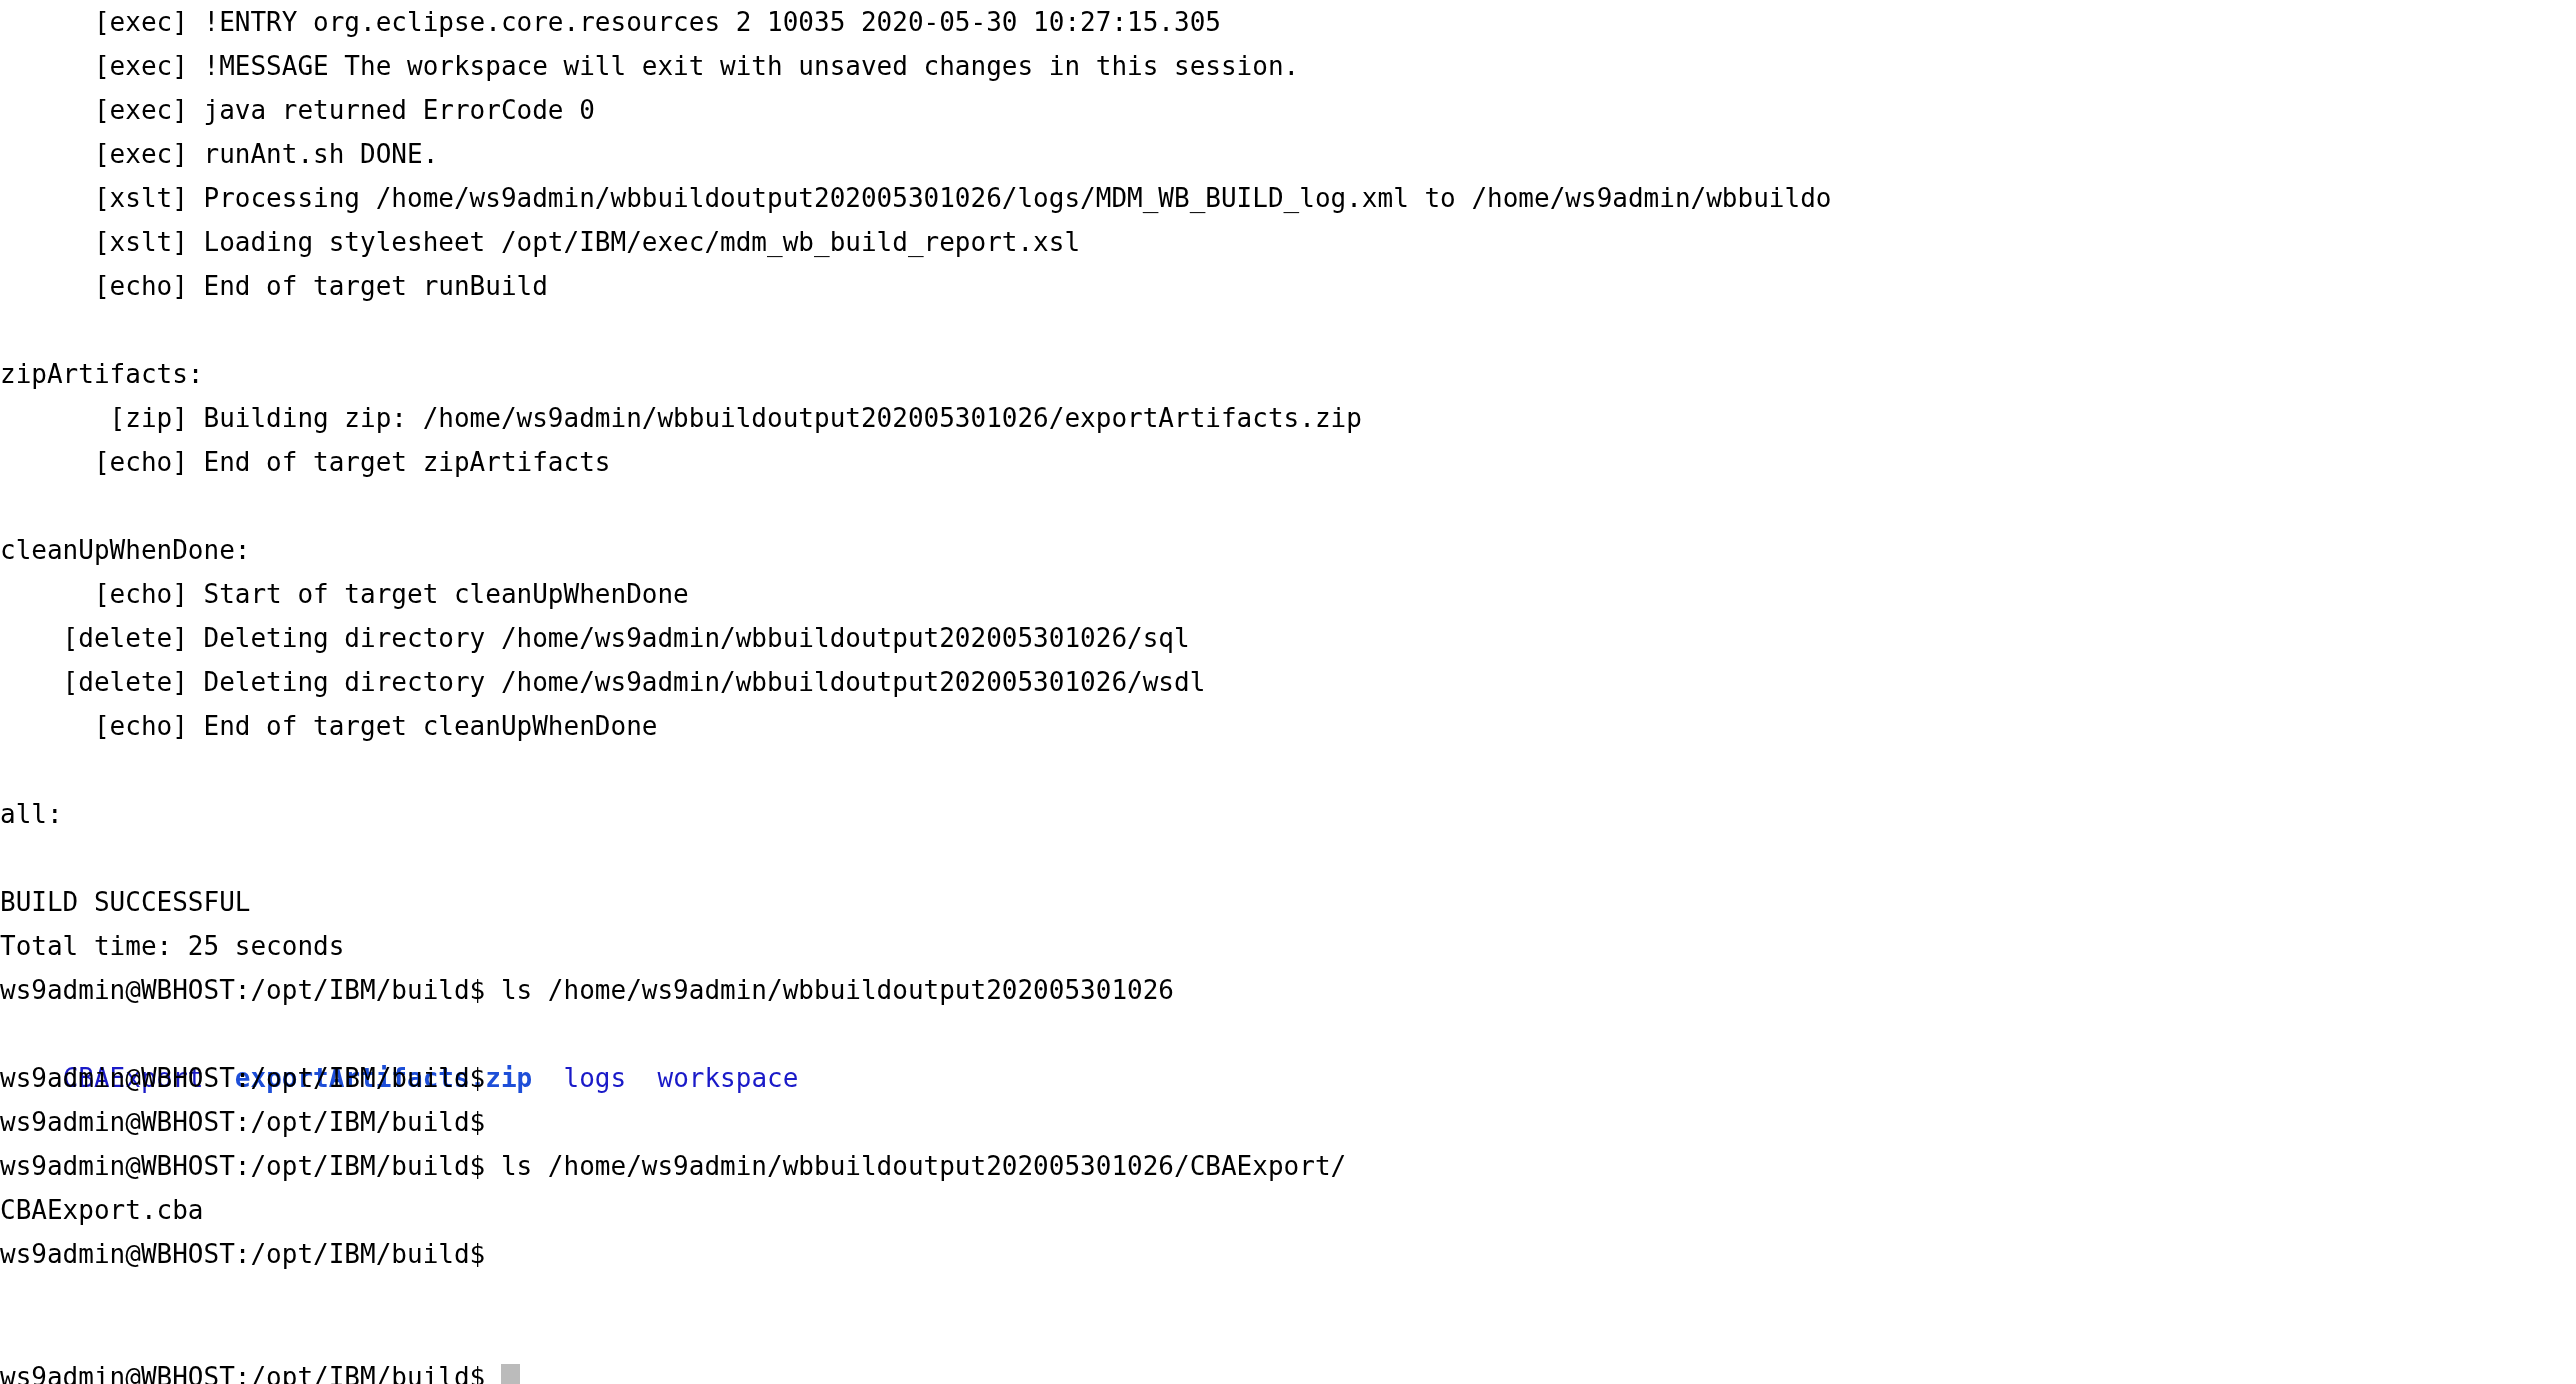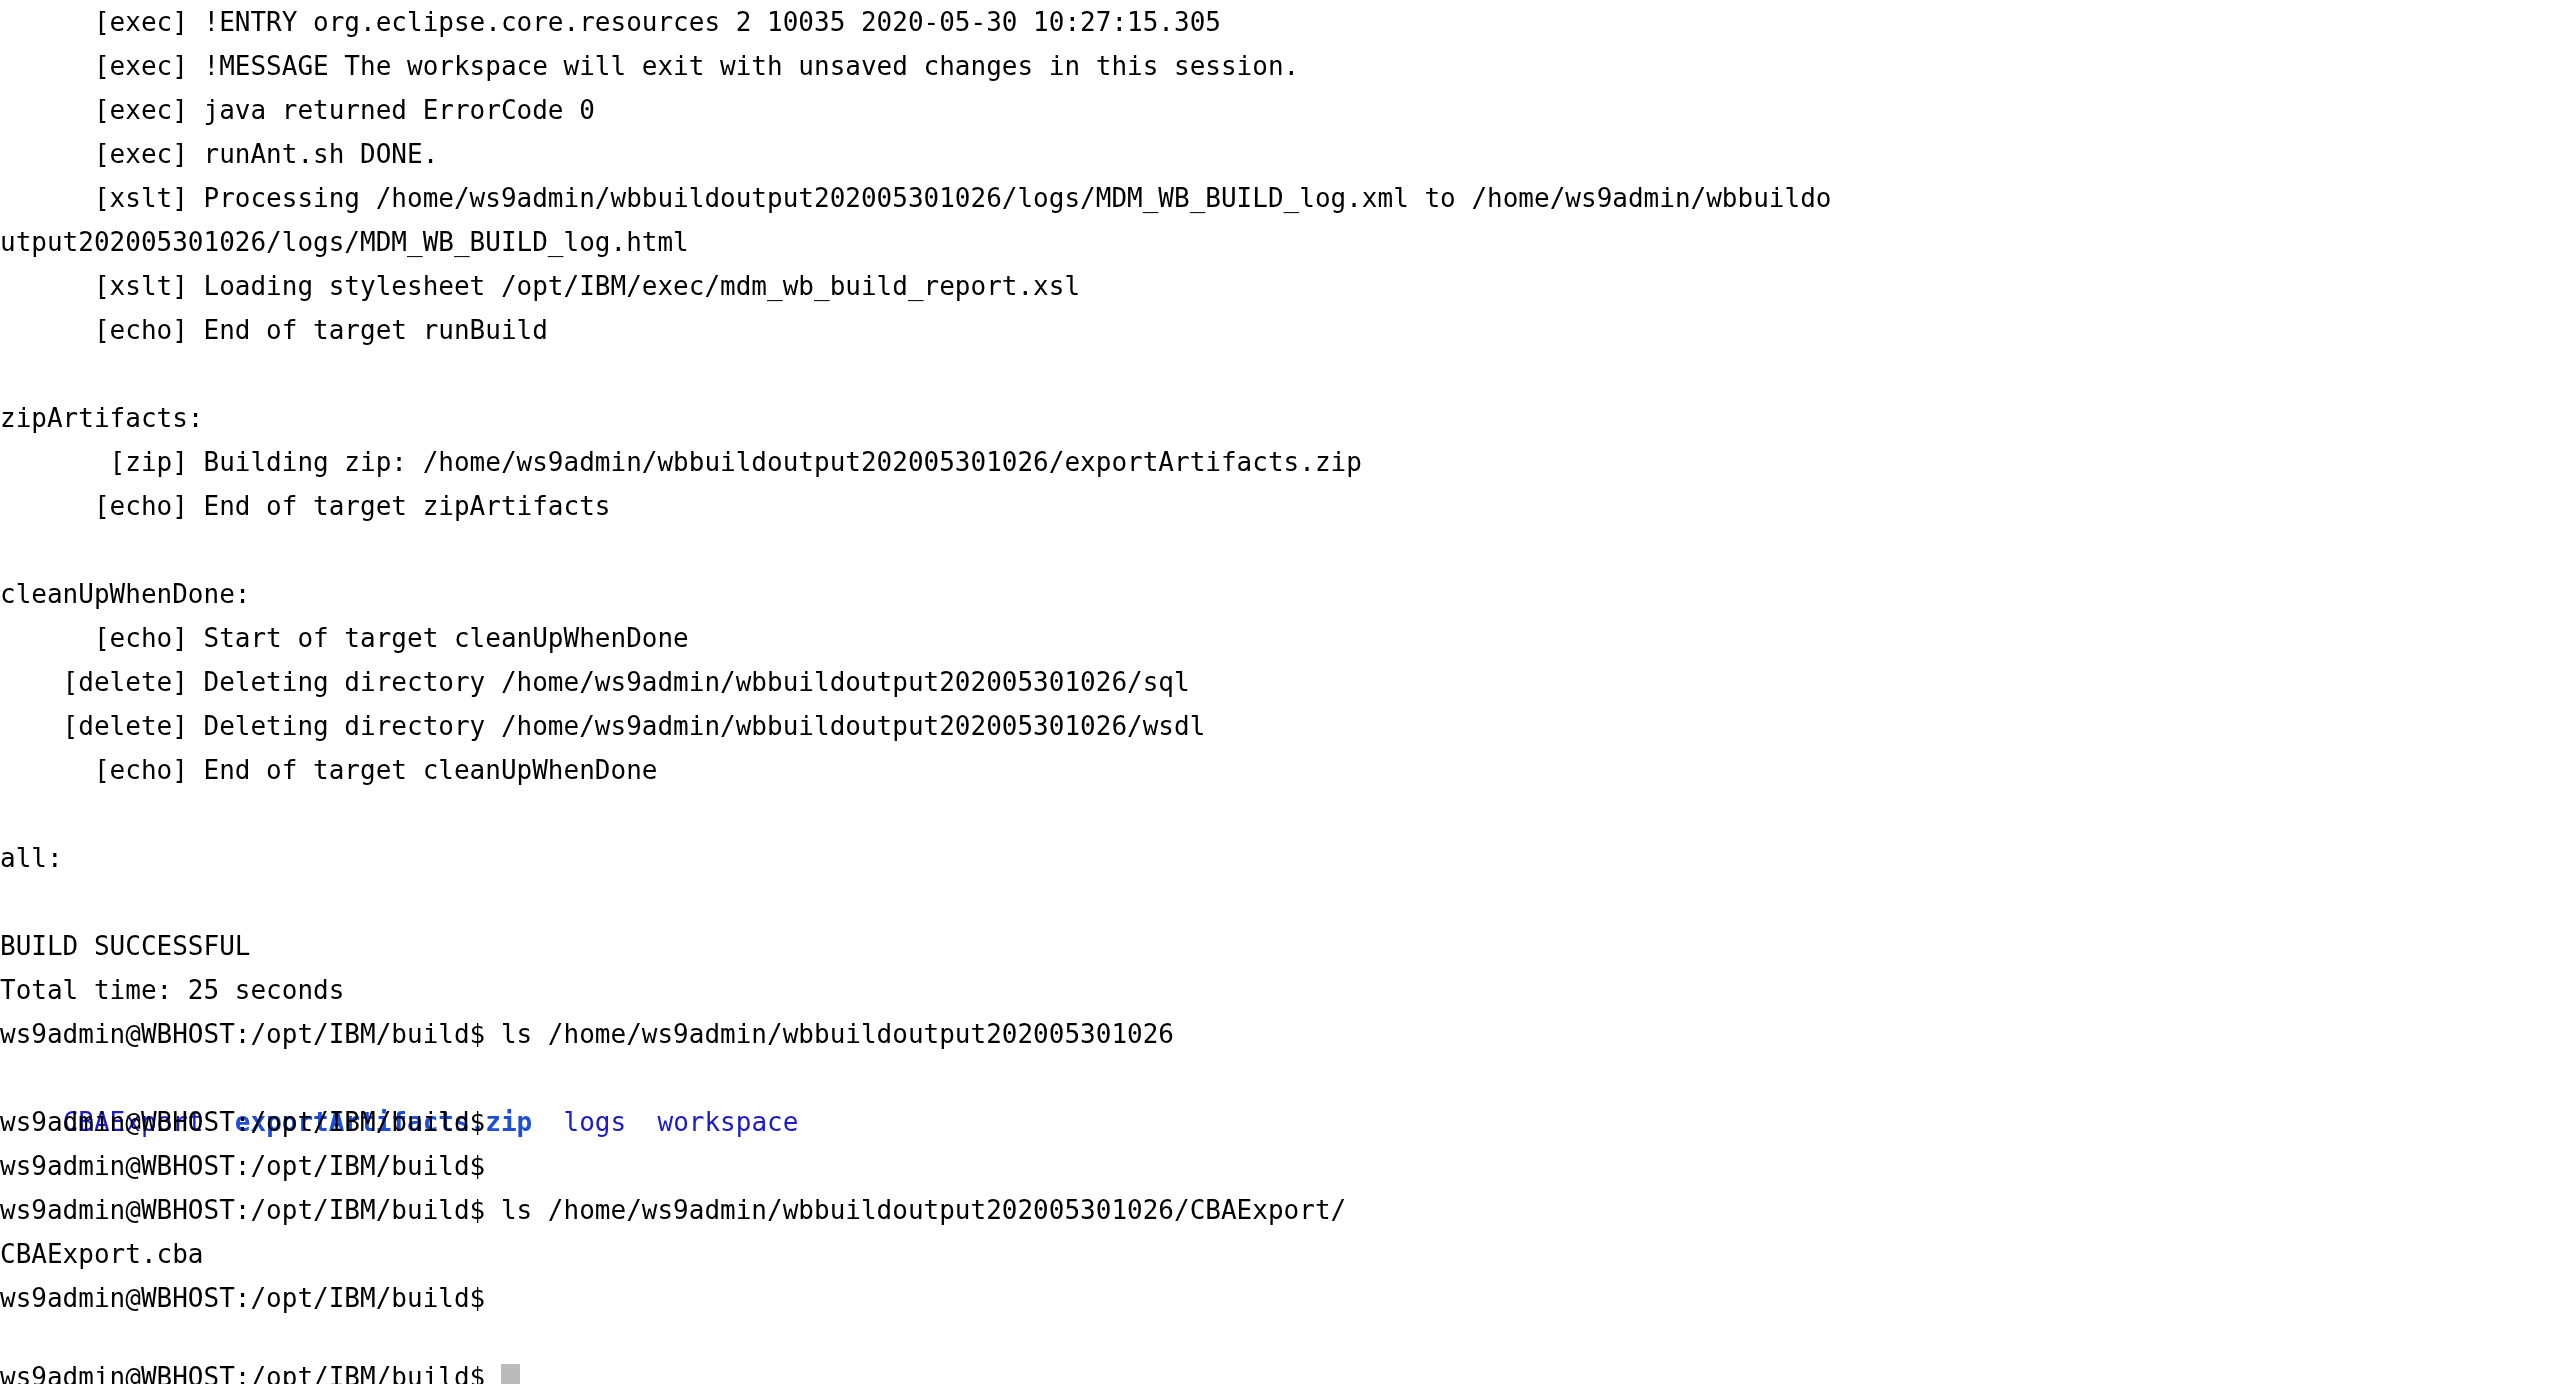--- a/index.html
+++ b/index.html
@@ -63,21 +63,20 @@
 </head>
 <body>
 
 <div id="terminal">
 
   <div class="line">      [exec] !ENTRY org.eclipse.core.resources 2 10035 2020-05-30 10:27:15.305</div>
   <div class="line">      [exec] !MESSAGE The workspace will exit with unsaved changes in this session.</div>
   <div class="line">      [exec] java returned ErrorCode 0</div>
   <div class="line">      [exec] runAnt.sh DONE.</div>
   <div class="line">      [xslt] Processing /home/ws9admin/wbbuildoutput202005301026/logs/MDM_WB_BUILD_log.xml to /home/ws9admin/wbbuildo</div>
-  <div class="line">utput202005301026/logs/MDM_WB_BUILD_log.html</div>
   <div class="line">      [xslt] Loading stylesheet /opt/IBM/exec/mdm_wb_build_report.xsl</div>
   <div class="line">      [echo] End of target runBuild</div>
   <div class="line blank"></div>
   <div class="line">zipArtifacts:</div>
   <div class="line">       [zip] Building zip: /home/ws9admin/wbbuildoutput202005301026/exportArtifacts.zip</div>
   <div class="line">      [echo] End of target zipArtifacts</div>
   <div class="line blank"></div>
   <div class="line">cleanUpWhenDone:</div>
   <div class="line">      [echo] Start of target cleanUpWhenDone</div>
   <div class="line">    [delete] Deleting directory /home/ws9admin/wbbuildoutput202005301026/sql</div>

